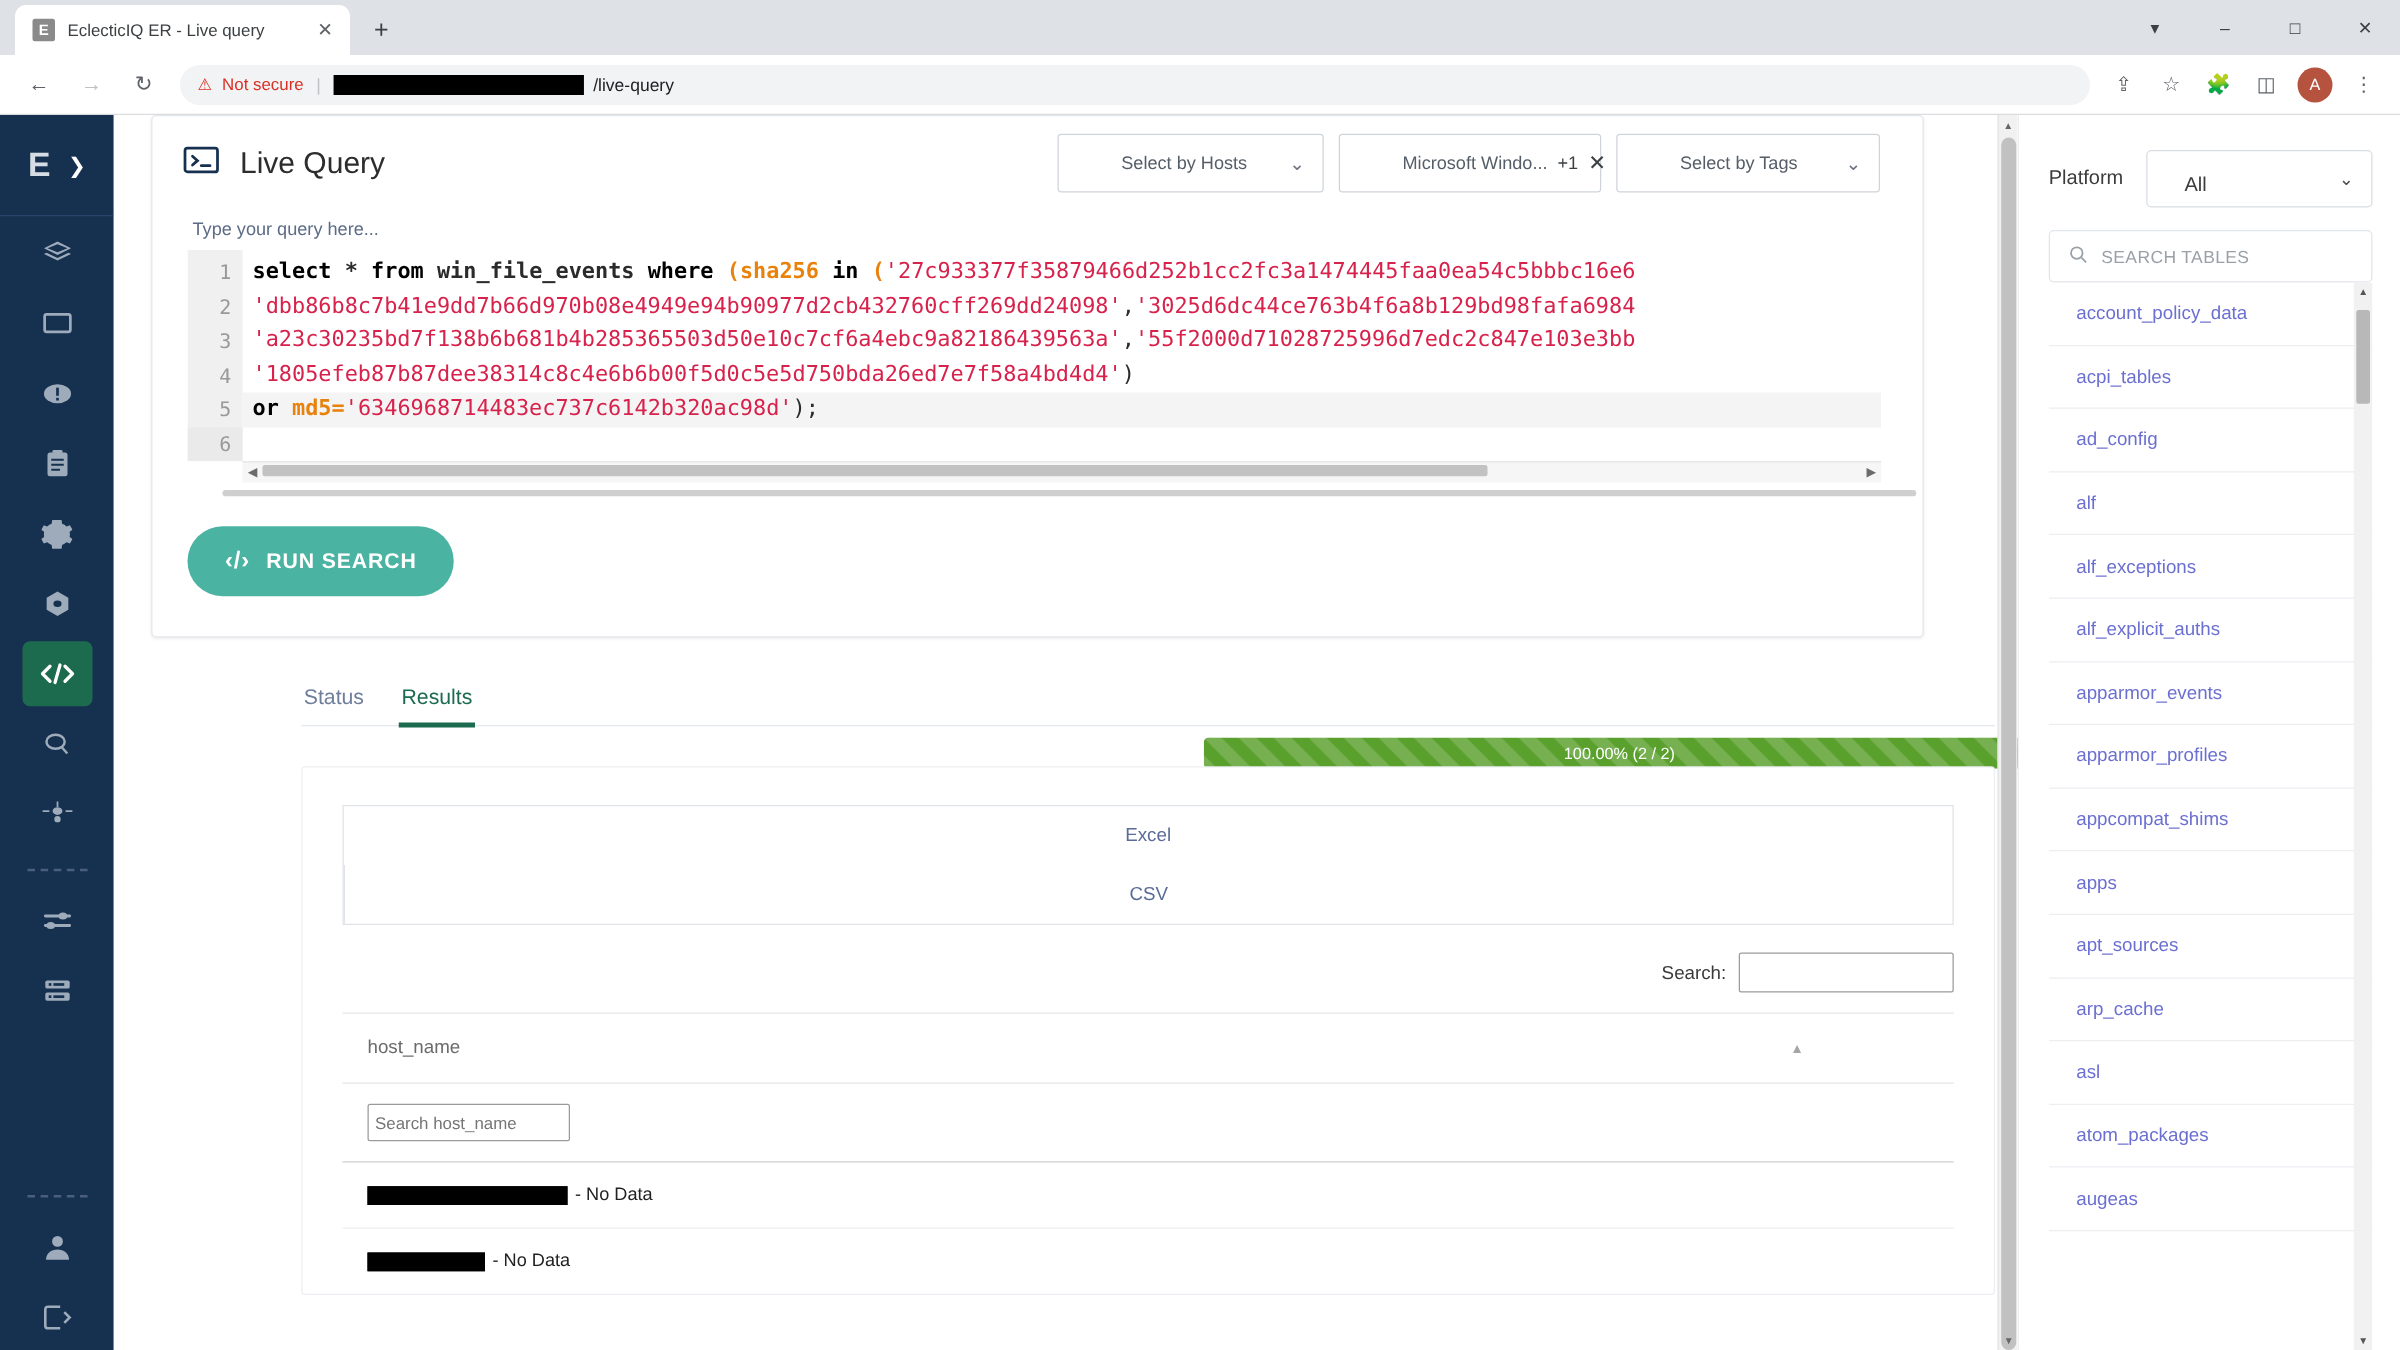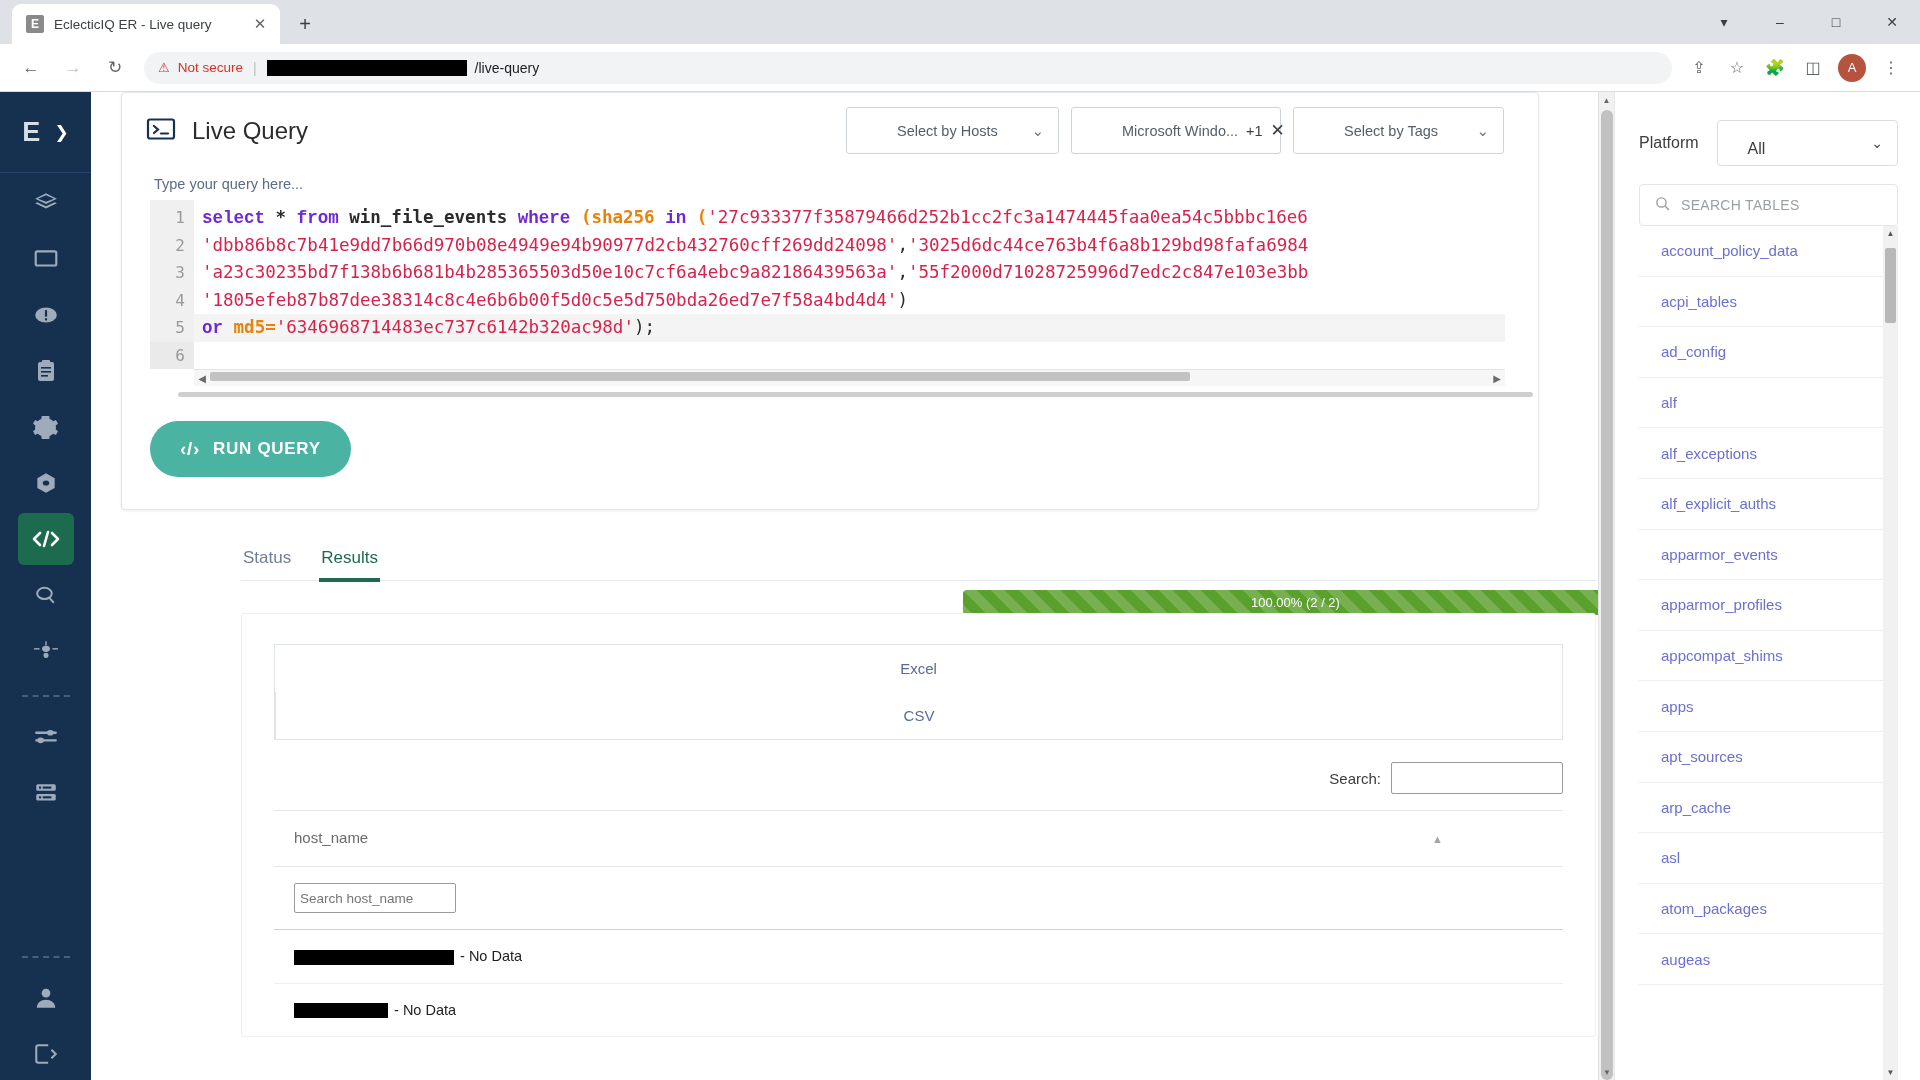--- a/index.html
+++ b/index.html
@@ -169,21 +169,21 @@
   .gutter div.cur { background: #eaeaea; }
   .code {
     flex: 1; padding-top: 4px; overflow: hidden;
     position: relative; white-space: nowrap;
   }
   .code .ln {
     height: 27.5px; line-height: 27.5px; font-size: 17.5px;
     padding-left: 8px; white-space: pre;
   }
   .code .ln.cur { background: #f4f4f4; }
-  .k-kw   { color: #6d28d9; font-weight: 600; font-family: Liberation Mono, monospace; }
+  .k-kw   { color: #000000; font-weight: 600; }
   .k-tbl  { color: #2b2b2b; font-weight: 700; }
   .k-col  { color: #e8820c; font-weight: 600; }
   .k-str  { color: #d7224c; }
   .k-pun  { color: #2b2b2b; }
   .k-op   { color: #e8820c; font-weight: 600; }
   .k-star { color: #2b2b2b; font-weight: 700;}
 
   .hscroll {
     height: 17px; background: #f6f6f6; border-top: 1px solid #e4e4e4;
     display: flex; align-items: center; position: relative;
@@ -587,21 +587,21 @@
               <div class="track"></div>
               <span class="arrow">▶</span>
               <div class="thumb"></div>
             </div>
             <div class="vscroll-bottom"></div>
           </div>
 
           <div class="run-row">
             <button class="run-btn">
               <span class="codeicon">‹/›</span>
-              <span>RUN QUERY</span>
+              <span>RUN SEARCH</span>
             </button>
           </div>
 
           <div class="progress">
             <span>100.00% (2 / 2)</span>
           </div>
         </div>
 
         <div class="tabs-row">
           <div class="rtab">Status</div>

